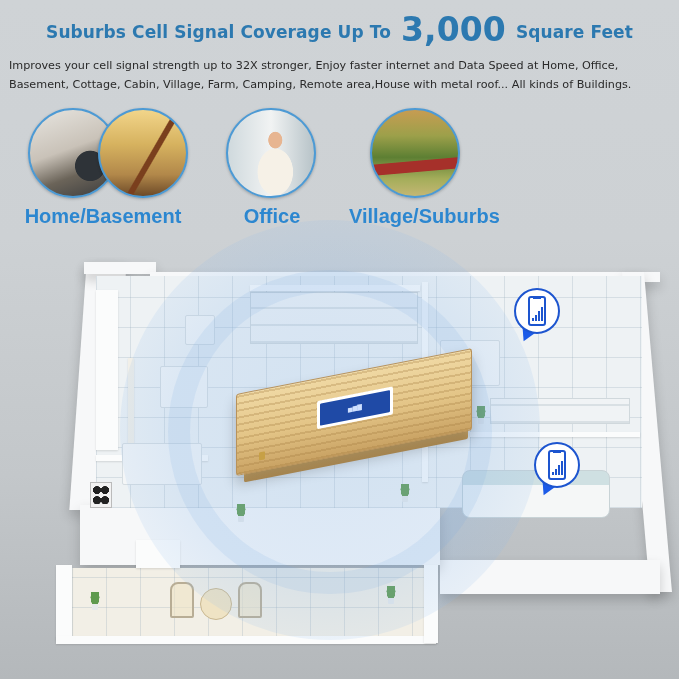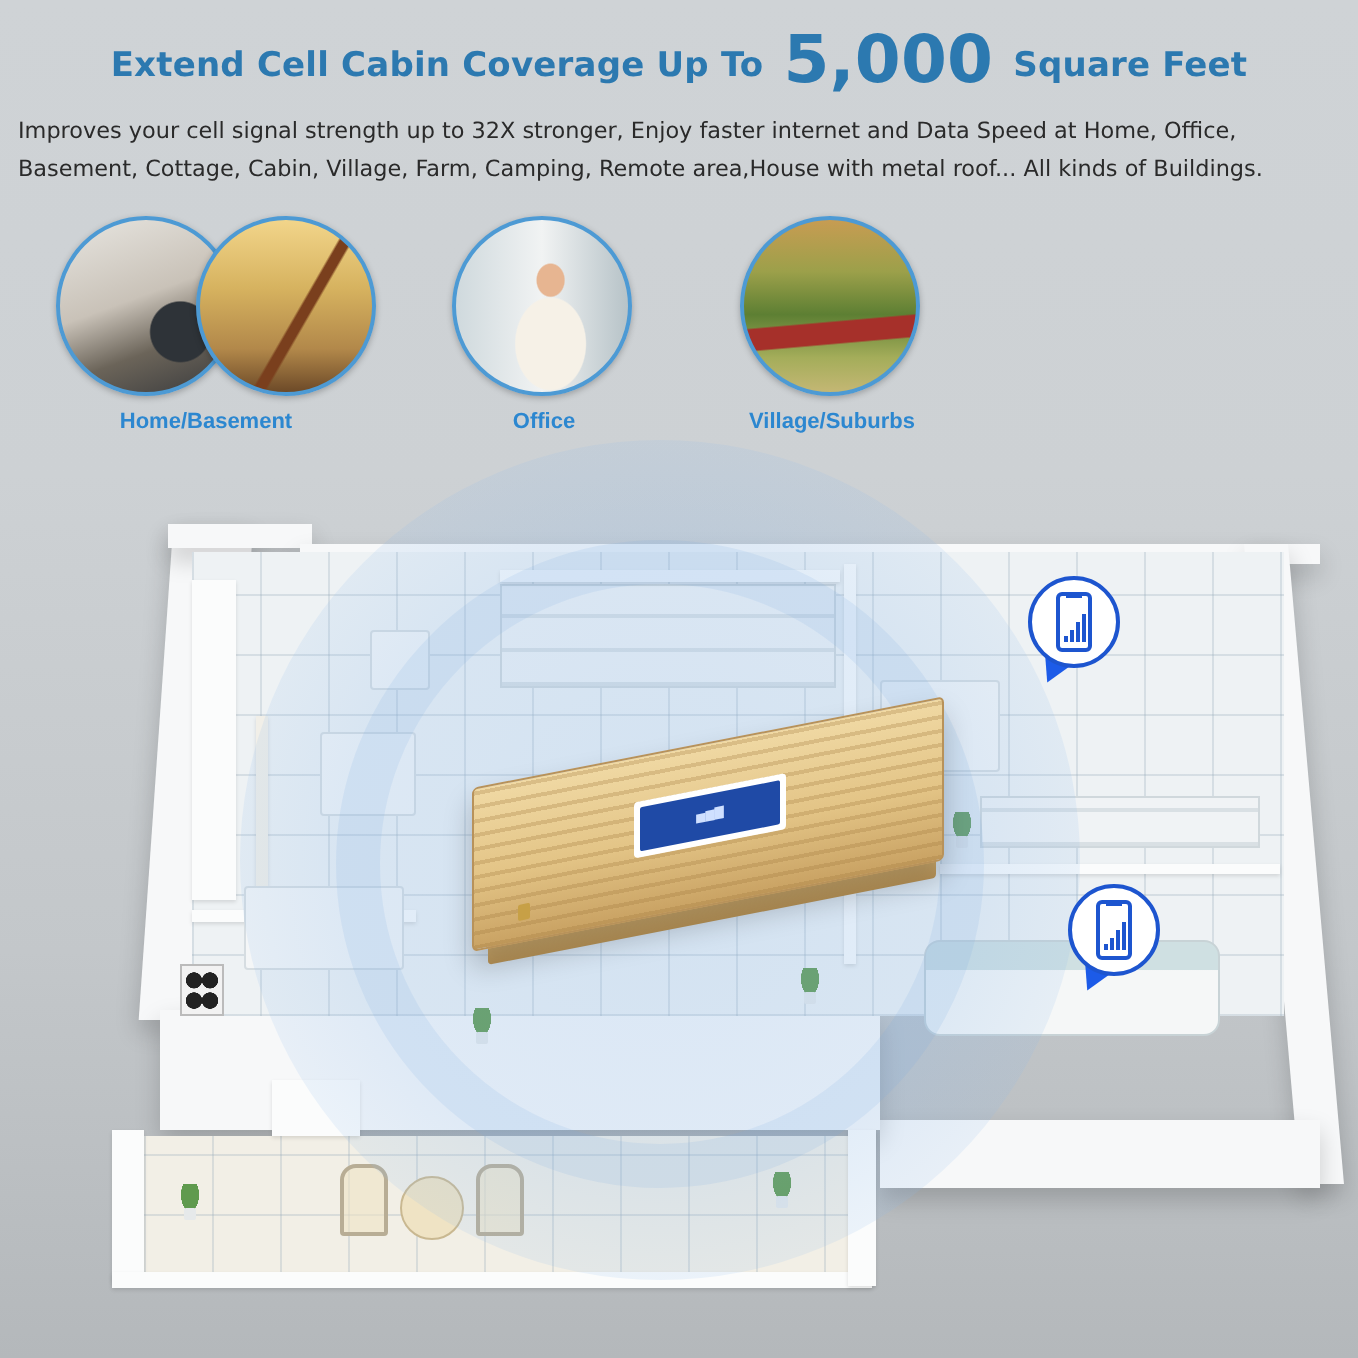--- a/index.html
+++ b/index.html
@@ -40,21 +40,21 @@
     border: 2px solid #4d9ad4;
     overflow: hidden;
     box-shadow: 0 1px 3px rgba(0,0,0,0.25);
   }
   .scene-label {
     position: absolute; top: 97px; left: 0; right: 0;
     text-align: center;
     color: #2c87d0;
     font-family: "Liberation Sans", sans-serif;
     font-weight: bold;
-    font-size: 11px;
+    font-size: 20px;
     white-space: nowrap;
   }
   
   .ph-living { background:
       radial-gradient(circle at 70% 65%, #2e3338 0 18%, transparent 19%),
       linear-gradient(160deg, #e7e5e0 0%, #c9c2b8 45%, #6b6459 70%, #3a3b3d 100%); }
   .ph-stairs { background:
       linear-gradient(120deg, transparent 55%, #7a3f1d 56% 60%, transparent 61%),
       linear-gradient(180deg, #f2d58a 0%, #d6b25f 40%, #b2884a 75%, #6d4a28 100%); }
   .ph-office { background:
@@ -162,22 +162,22 @@
   .phone-glyph::before { content:""; position:absolute; left:3px; right:3px; top:-1px; height:2px; background:#1d55cf; }
   .bars { position: absolute; left: 2px; bottom: 3px; display: flex; align-items: flex-end; gap: 1px; }
   .bars span { display: block; width: 2px; background: #1d55cf; }
 </style>
 </head>
 <body>
 
 <div class="page">
 
   <div class="headline">
-    <span>Extend Cell Cabin Coverage Up To</span>
-    <span class="big">5,000</span>
+    <span>Suburbs Cell Signal Coverage Up To</span>
+    <span class="big">3,000</span>
     <span>Square Feet</span>
   </div>
   <div class="subtitle l1">Improves your cell signal strength up to 32X stronger, Enjoy faster internet and Data Speed at Home, Office,</div>
   <div class="subtitle l2">Basement, Cottage, Cabin, Village, Farm, Camping, Remote area,House with metal roof... All kinds of Buildings.</div>
 
   <div class="scene" style="left:28px; width:150px;">
     <div class="circle ph-living" style="left:0;"></div>
     <div class="circle ph-stairs" style="left:70px;"></div>
     <div class="scene-label" style="left:-8px; right:-8px;">Home/Basement</div>
   </div>

